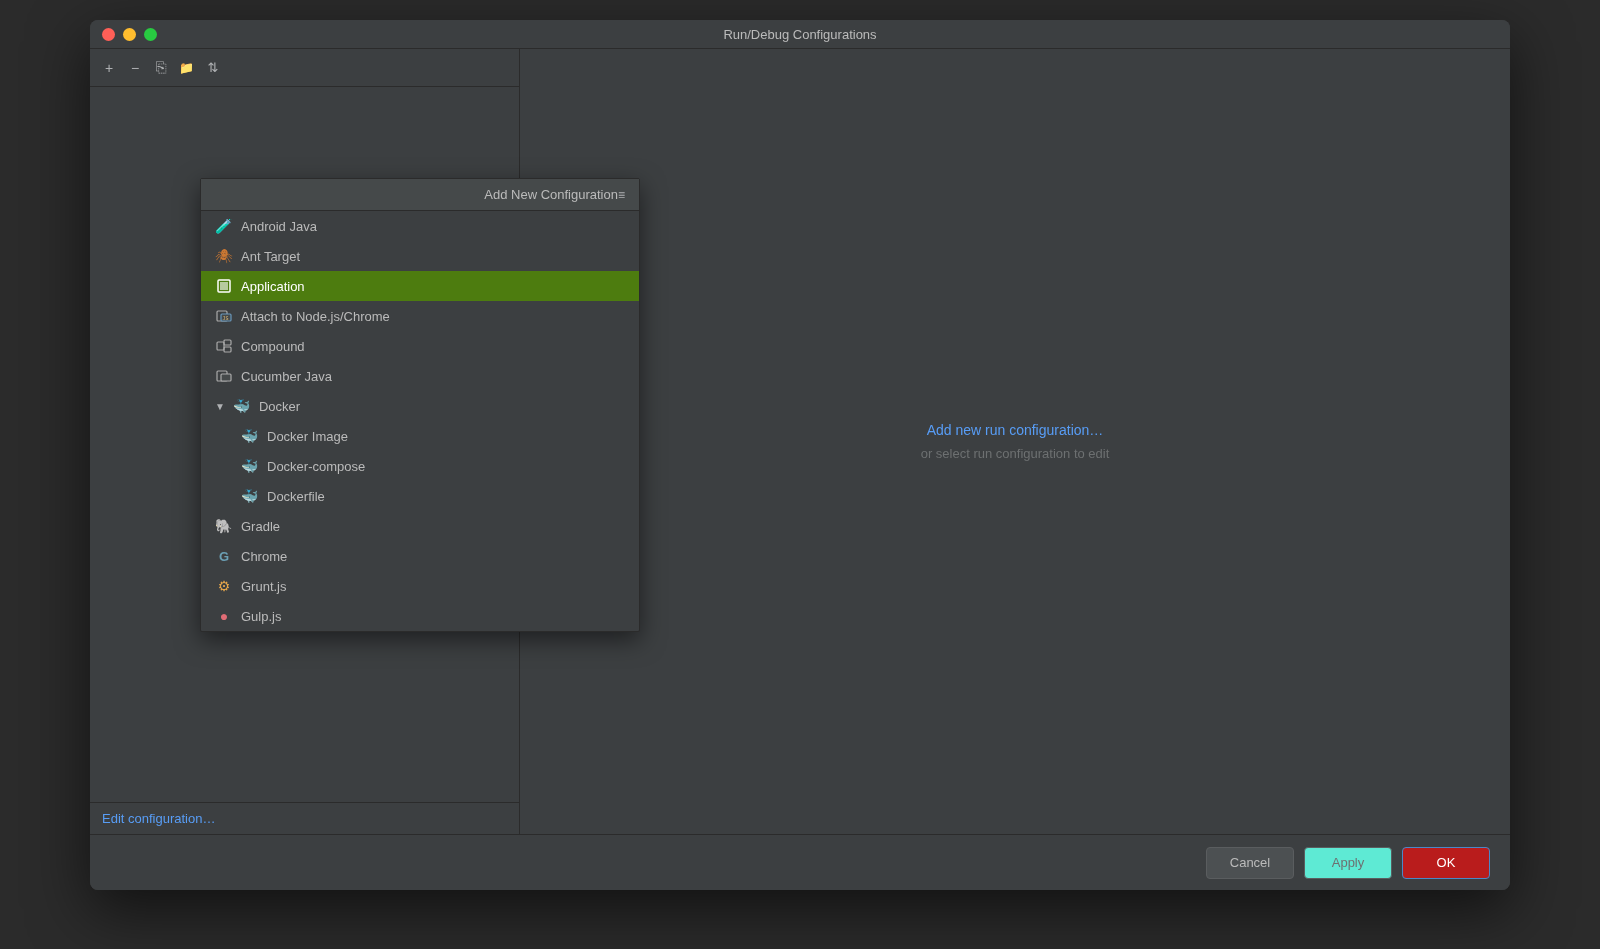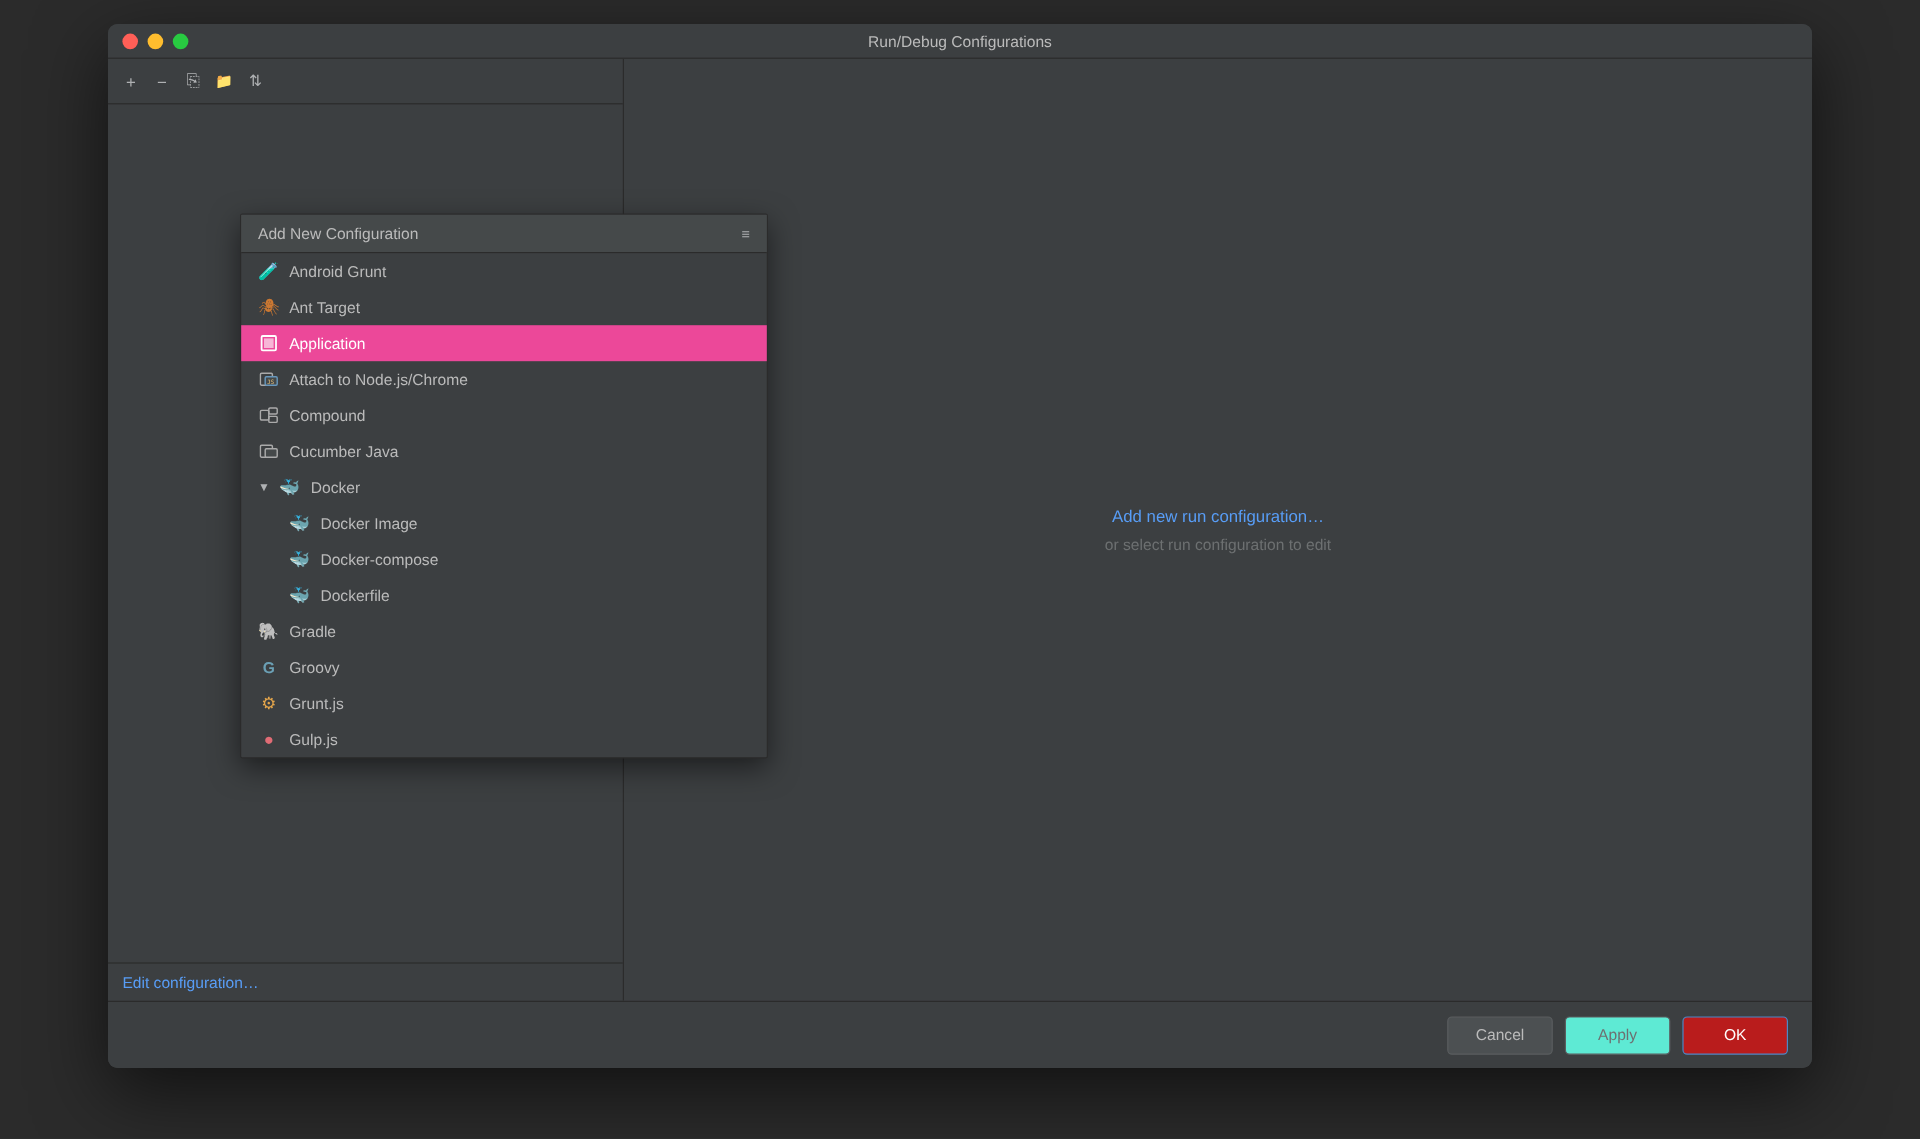--- a/index.html
+++ b/index.html
@@ -185,21 +185,21 @@
       width: 440px;
       background: #3c3f41;
       border: 1px solid #2b2b2b;
       box-shadow: 0 8px 24px rgba(0,0,0,0.5);
       z-index: 100;
       border-radius: 2px;
     }
     .dropdown-header {
       display: flex;
       align-items: center;
-      justify-content: space-between;
+      justify-content: flex-end;
       padding: 8px 14px;
       border-bottom: 1px solid #2b2b2b;
       background: #45494a;
     }
     .dropdown-header-title {
       color: #bbbbbb;
       font-size: 13px;
     }
     .dropdown-header-icon {
       color: #afb1b3;
@@ -208,21 +208,21 @@
     .dropdown-item {
       display: flex;
       align-items: center;
       padding: 6px 14px;
       cursor: pointer;
       color: #bbbbbb;
       font-size: 13px;
       gap: 8px;
     }
     .dropdown-item.selected {
-      background: #ec4899;
+      background: #4d7c0f;
       color: #fff;
     }
     .dropdown-item.selected .item-icon { color: #fff; }
     .item-icon {
       width: 18px;
       height: 18px;
       display: flex;
       align-items: center;
       justify-content: center;
       font-size: 14px;
@@ -319,21 +319,21 @@
 </div>
 
 <div class="dropdown-menu">
   <div class="dropdown-header">
     <span class="dropdown-header-title">Add New Configuration</span>
     <span class="dropdown-header-icon">≡</span>
   </div>
 
   <div class="dropdown-item">
     <span class="item-icon icon-android">🧪</span>
-    <span>Android Grunt</span>
+    <span>Android Java</span>
   </div>
 
   <div class="dropdown-item">
     <span class="item-icon icon-ant">🕷</span>
     <span>Ant Target</span>
   </div>
 
   <div class="dropdown-item selected">
     <span class="item-icon">
       <svg class="icon-svg" viewBox="0 0 16 16" fill="none">
@@ -398,21 +398,21 @@
     <span>Dockerfile</span>
   </div>
 
   <div class="dropdown-item">
     <span class="item-icon icon-gradle">🐘</span>
     <span>Gradle</span>
   </div>
 
   <div class="dropdown-item">
     <span class="item-icon" style="color:#6ba0b5;font-weight:bold;font-size:13px;">G</span>
-    <span>Groovy</span>
+    <span>Chrome</span>
   </div>
 
   <div class="dropdown-item">
     <span class="item-icon icon-grunt">⚙</span>
     <span>Grunt.js</span>
   </div>
 
   <div class="dropdown-item">
     <span class="item-icon icon-gulp">●</span>
     <span>Gulp.js</span>

